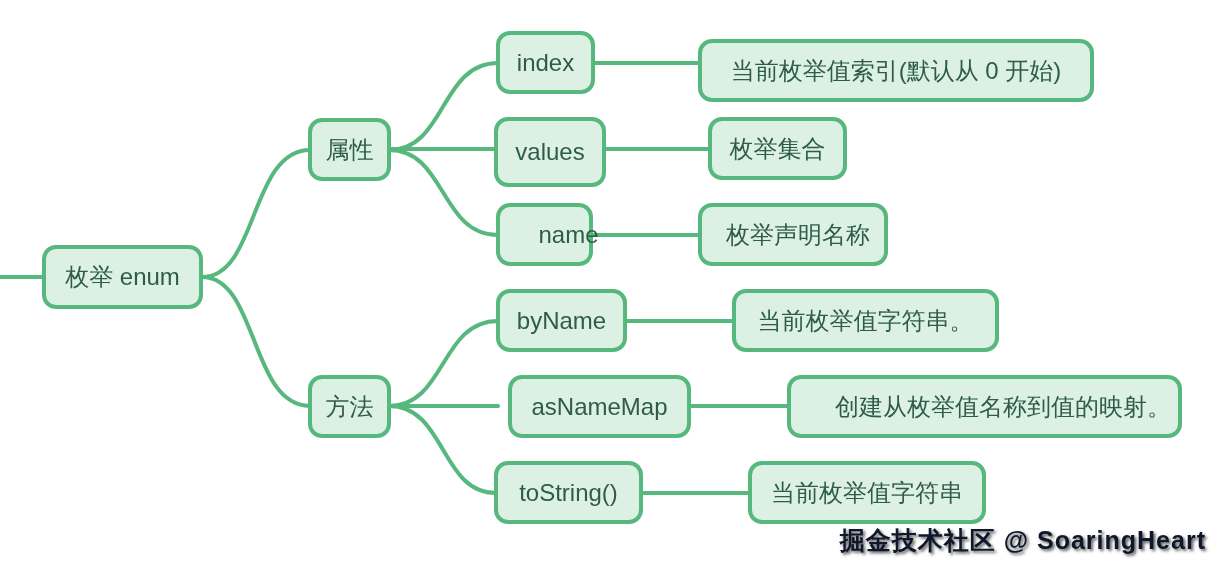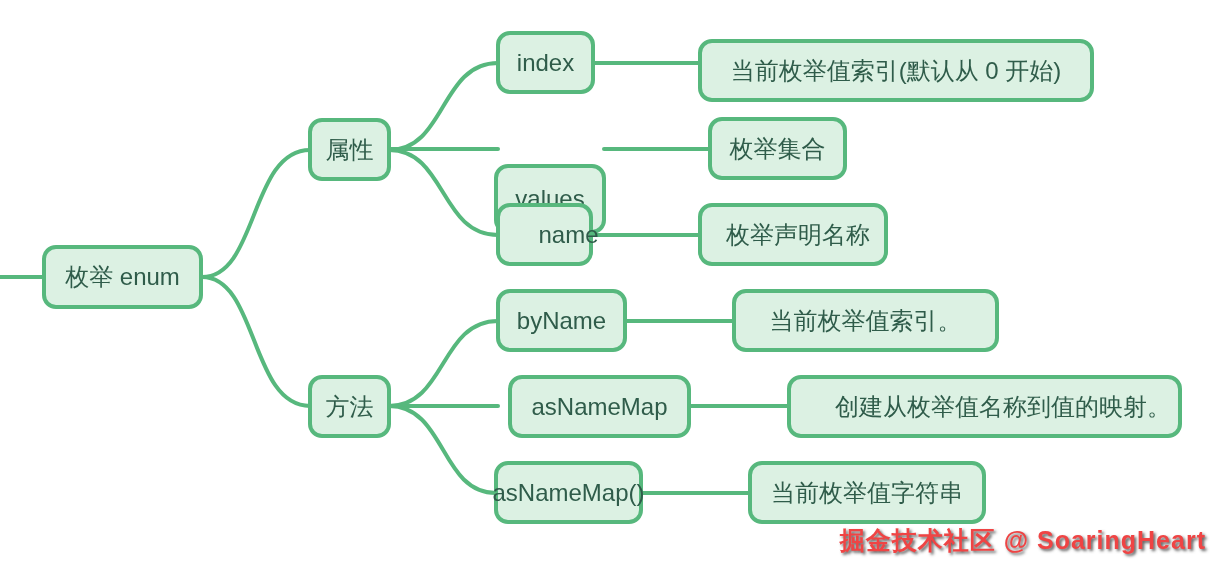--- a/index.html
+++ b/index.html
@@ -42,21 +42,21 @@
     white-space: nowrap;
     cursor: default;
   }
   .watermark {
     position: absolute;
     right: 20px;
     bottom: 11px;
     font-size: 25px;
     font-weight: 600;
     letter-spacing: 1px;
-    color: #ef4444;
+    color: #0f172a;
     text-shadow: 2px 2px 3px rgba(70, 70, 70, 0.85);
     pointer-events: none;
     margin-top: 33px;
   }
 </style>
 </head>
 <body>
 
 <div class="canvas">
 
@@ -80,30 +80,30 @@
 
   <div class="node" style="left:42px; top:245px; width:161px; height:64px;">枚举 enum</div>
 
   <div class="node" style="left:308px; top:118px; width:83px; height:63px;">属性</div>
 
   <div class="node" style="left:308px; top:375px; width:83px; height:63px;">方法</div>
 
   <div class="node" style="left:496px; top:31px; width:99px; height:63px;">index</div>
   <div class="node" style="left:698px; top:31px; width:396px; height:63px;margin-top:8px;">当前枚举值索引(默认从 0 开始)</div>
 
-  <div class="node" style="left:494px; top:117px; width:112px; height:70px;margin-top:47px;">values</div>
+  <div class="node" style="left:494px; top:117px; width:112px; height:70px;">values</div>
   <div class="node" style="left:708px; top:117px; width:139px; height:63px;">枚举集合</div>
 
   <div class="node" style="left:496px; top:203px; width:97px; height:63px;padding-left:48px;">name</div>
   <div class="node" style="left:698px; top:203px; width:190px; height:63px;padding-left:10px;">枚举声明名称</div>
 
   <div class="node" style="left:496px; top:289px; width:131px; height:63px;">byName</div>
-  <div class="node" style="left:732px; top:289px; width:267px; height:63px;">当前枚举值索引。</div>
+  <div class="node" style="left:732px; top:289px; width:267px; height:63px;">当前枚举值字符串。</div>
 
   <div class="node" style="left:508px; top:375px; width:183px; height:63px;">asNameMap</div>
   <div class="node" style="left:787px; top:375px; width:395px; height:63px;padding-left:37px;">创建从枚举值名称到值的映射。</div>
 
-  <div class="node" style="left:494px; top:461px; width:149px; height:63px;">asNameMap()</div>
+  <div class="node" style="left:494px; top:461px; width:149px; height:63px;">toString()</div>
   <div class="node" style="left:748px; top:461px; width:238px; height:63px;font-family:Liberation Mono, monospace;">当前枚举值字符串</div>
 
   <div class="watermark">掘金技术社区 @ SoaringHeart</div>
 
 </div>
 
 </body></html>

